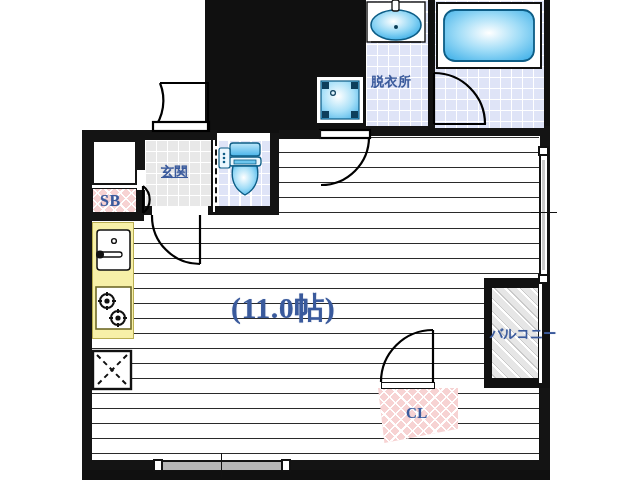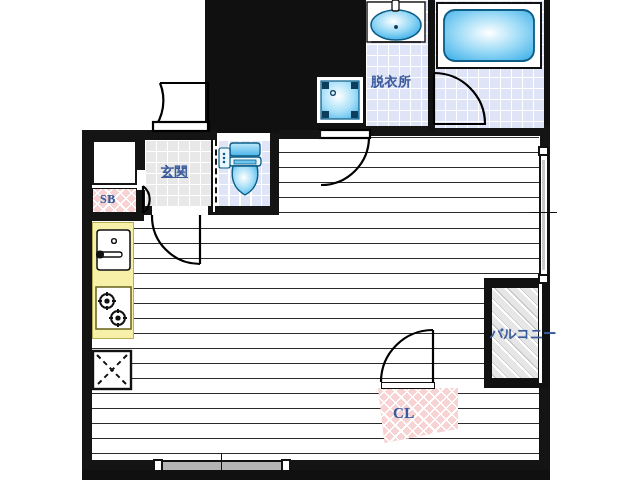--- a/index.html
+++ b/index.html
@@ -77,21 +77,21 @@
   <div class="abs tile-grey" style="left:145px;top:140px;width:68px;height:73px;"></div>
   <div class="abs wall" style="left:82px;top:130px;width:135px;height:10px;"></div>
   <div class="abs wall" style="left:137px;top:130px;width:8px;height:40px;"></div>
   <div class="abs wall" style="left:137px;top:190px;width:8px;height:25px;"></div>
   <div class="abs wall" style="left:137px;top:206px;width:80px;height:9px;"></div>
   <div class="abs white" style="left:152px;top:206px;width:56px;height:9px;"></div>
   <span class="lbl lbl-sm" style="left:161px;top:163px;text-decoration:underline;">玄関</span>
 
   <div class="abs white" style="left:92px;top:140px;width:45px;height:45px;border:2px solid #141414;"></div>
   <div class="abs hatch-pink" style="left:92px;top:188px;width:45px;height:25px;border:1px solid #141414;"></div>
-  <span class="lbl lbl-sm" style="left:100px;top:192px;font-size:12px;">SB</span>
+  <span class="lbl lbl-sm" style="left:100px;top:192px;font-size:16px;">SB</span>
   <div class="abs wall" style="left:82px;top:213px;width:62px;height:8px;"></div>
 
   <svg width="640" height="480">
     <path class="swing" d="M153,130 A47,47 0 0,0 160,83"></path>
     <rect class="doorleaf" x="153" y="122" width="56" height="9"></rect>
     <line class="swing" x1="208" y1="83" x2="208" y2="130"></line>
     <line class="swing" x1="160" y1="83" x2="209" y2="83"></line>
   </svg>
 
   <svg width="640" height="480">
@@ -240,22 +240,23 @@
   <div class="abs" style="left:531px;top:212px;width:26px;height:1px;background:#111;"></div>
 
   <div class="abs" style="left:156px;top:461px;width:132px;height:10px;background:#b5b5b5;border:1px solid #111;"></div>
   <div class="abs" style="left:153px;top:459px;width:10px;height:13px;background:#fff;border:2px solid #111;"></div>
   <div class="abs" style="left:281px;top:459px;width:10px;height:13px;background:#fff;border:2px solid #111;"></div>
   <div class="abs" style="left:221px;top:453px;width:1px;height:25px;background:#111;"></div>
 
   <div class="abs" style="left:378px;top:388px;width:80px;height:55px;background:#f7d3d3;
               background-image:repeating-linear-gradient(45deg,#ffffff 0 1.5px,transparent 1.5px 8px),repeating-linear-gradient(-45deg,#ffffff 0 1.5px,transparent 1.5px 8px);
               clip-path:polygon(0 0,100% 0,100% 74%,8% 100%);"></div>
-  <span class="lbl lbl-cl" style="left:393px;top:405px;">CL</span>
+  <span class="lbl lbl-cl" style="left:406px;top:405px;">CL</span>
   <div class="abs white" style="left:381px;top:382px;width:54px;height:7px;border:1.5px solid #111;"></div>
 
   <svg width="640" height="480">
     <path class="swing" d="M381,382 A52,52 0 0,1 433,330"></path>
     <line class="swing" x1="433" y1="330" x2="433" y2="383"></line>
   </svg>
 
+  <span class="lbl lbl-area" style="left:231px;top:288px;">(11.0帖)</span>
 
 </div>
 
 </body></html>

